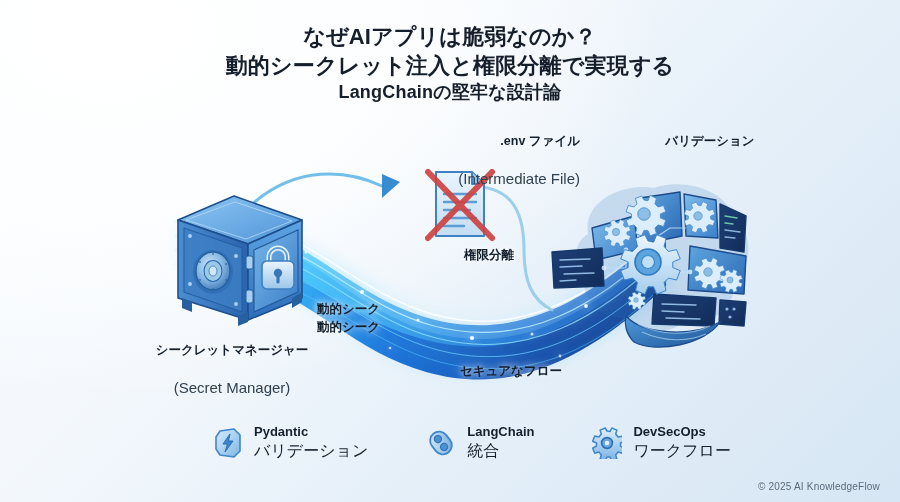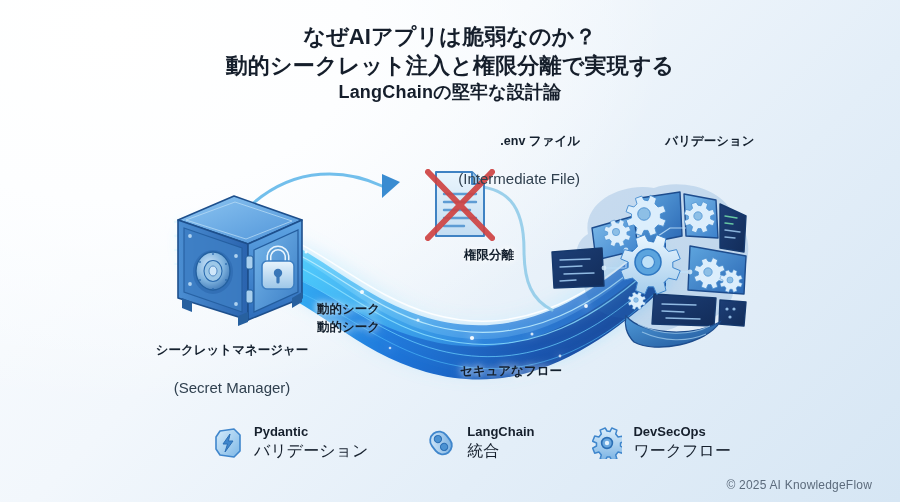--- a/index.html
+++ b/index.html
@@ -71,22 +71,22 @@
     padding-left: 44px;
   }
   .feature { display: flex; align-items: center; gap: 11px; }
   .feature .f-icon { flex: 0 0 auto; width: 30px; height: 32px; display:block; }
   .feature .f-text { line-height: 1.28; }
   .feature .f-t1 { font-size: 13px; font-weight: 700; color: #16202d; white-space: nowrap; }
   .feature .f-t2 { font-size: 16px; font-weight: 400; color: #16202d; white-space: nowrap; }
 
   
   #footer {
-    position: absolute; right: 28px; bottom: 10px;
-    font-size: 12px; color: #5c6b7c; letter-spacing: .2px;
+    position: absolute; right: 20px; bottom: 10px;
+    font-size: 10px; color: #5c6b7c; letter-spacing: .2px;
   }
 </style>
 </head>
 <body>
 
 <div id="infographic">
 
   <div class="title-block">
     <div class="title-line l1">なぜAIアプリは脆弱なのか？</div>
     <div class="title-line l2">動的シークレット注入と権限分離で実現する</div>

